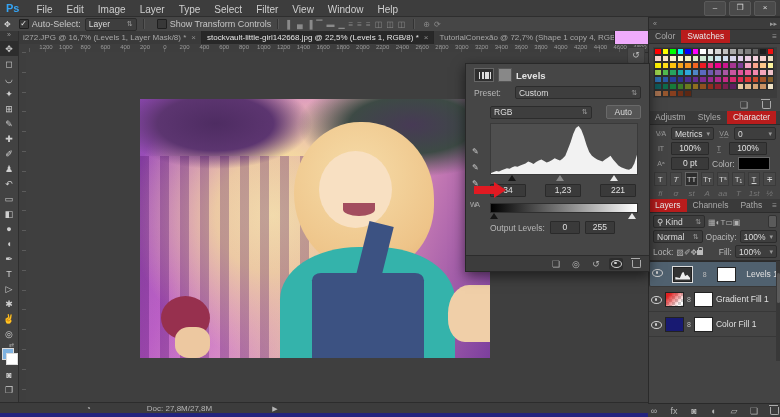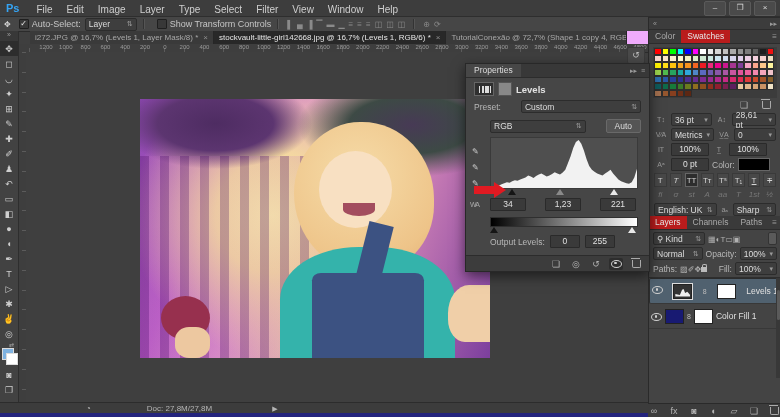--- a/index.html
+++ b/index.html
@@ -18,21 +18,21 @@
   #optionsbar{left:0;top:17px;width:780px;height:14px;background:#464646;border-bottom:1px solid #2b2b2b;
               display:flex;align-items:center;font-size:9px;color:#c6c6c6;}
   .opt-sep{width:1px;height:10px;background:#333;border-right:1px solid #555;margin:0 6px;}
   .cb{width:8px;height:8px;background:#383838;border:1px solid #1f1f1f;border-radius:1px;margin:0 3px 0 6px;
       font-size:8px;line-height:8px;color:#e8e8e8;text-align:center;}
   .sel{display:inline-flex;align-items:center;justify-content:space-between;background:#3e3e3e;
        border:1px solid #2c2c2c;border-radius:2px;height:11px;padding:0 3px;font-size:8.5px;color:#ddd;}
   .sel .arr{color:#9a9a9a;font-size:7px;margin-left:4px;}
   .dimico{color:#8a8a8a;font-size:8px;margin:0 2px;}
   
-  #tabbar{left:30px;top:31px;width:630px;height:13px;background:#f0abfc;border-bottom:1px solid #262626;
+  #tabbar{left:18px;top:31px;width:630px;height:13px;background:#f0abfc;border-bottom:1px solid #262626;
           display:flex;overflow:hidden;}
   .tab{display:flex;align-items:center;background:#3a3a3a;border-right:1px solid #262626;
        padding:0 5px;font-size:8px;color:#a8a8a8;white-space:nowrap;overflow:hidden;}
   .tab.active{background:#282828;color:#e6e6e6;}
   .tab .close{margin-left:5px;color:#8f8f8f;font-size:8px;}
   
   #ruler-h{left:18px;top:44px;width:630px;height:8px;background:#3e3e3e;border-bottom:1px solid #2c2c2c;
            background-image:repeating-linear-gradient(90deg,#5b5b5b 0 1px,transparent 1px 19.8px);
            background-position:27px bottom;background-size:100% 4px;background-repeat:repeat-x;}
   .rlabel{position:absolute;top:0;font-size:6px;color:#9a9a9a;transform:translateX(-50%);}
@@ -79,21 +79,21 @@
          box-shadow:0 4px 12px rgba(0,0,0,.55);z-index:5;font-size:9px;}
   #props-titlebar{height:13px;background:#383838;display:flex;align-items:center;border-bottom:1px solid #2c2c2c;}
   #props-tab{background:#474747;height:13px;line-height:13px;padding:0 8px;color:#ddd;font-size:8.5px;}
   #props-titleicons{margin-left:auto;color:#9a9a9a;font-size:7px;padding-right:4px;display:flex;gap:4px;}
   #props-header{display:flex;align-items:center;gap:4px;padding:4px 8px 2px;}
   #levels-chip{width:18px;height:12px;background:#2f2f2f;border:1px solid #666;
                background-image:linear-gradient(90deg,transparent 0 2px,#ddd 2px 3px,transparent 3px 5px,#ddd 5px 7px,transparent 7px 8px,#ddd 8px 12px,transparent 12px 13px,#ddd 13px 14px,transparent 14px);
                background-size:14px 7px;background-position:2px 3px;background-repeat:no-repeat;}
   #mask-chip{width:12px;height:12px;background:#888;border:1px solid #555;}
   #props-title{color:#e2e2e2;font-weight:bold;font-size:9.5px;}
-  .props-row{display:flex;align-items:center;gap:20px;padding:2px 8px;}
+  .props-row{display:flex;align-items:center;gap:14px;padding:2px 8px;}
   .plabel{color:#b8b8b8;font-size:8.5px;}
   .btn{background:#555;border:1px solid #696969;border-radius:2px;color:#ddd;font-size:8.5px;
        height:12px;line-height:12px;padding:0 8px;text-align:center;}
   #hist-wrap{position:relative;margin:2px 8px 0 24px;width:146px;height:50px;background:#4f4f4f;border:1px solid #3a3a3a;}
   #dropper-col{position:absolute;left:6px;top:83px;display:flex;flex-direction:column;gap:7px;font-size:8px;}
   #wa-ico{position:absolute;left:4px;top:137px;font-size:7px;color:#aaa;letter-spacing:-1px;}
   #hist-sliders{position:relative;margin:0 8px 0 24px;width:146px;height:8px;}
   .tri{position:absolute;width:0;height:0;border-left:4px solid transparent;border-right:4px solid transparent;}
   .tri.up{border-bottom:6px solid #111;}
   #in-vals{display:flex;justify-content:space-between;margin:1px 8px 0 24px;width:146px;}
@@ -196,21 +196,21 @@
         <span class="arr">⇅</span>
     </span>
   </div>
 
   <div id="tabbar" class="abs">
       <div class="tab" style="max-width: 208px;">
         <span>i272.JPG @ 16,7% (Levels 1, Layer Mask/8) *</span>
         <span class="close">×</span>
       </div>
       <div class="tab active" style="max-width: 252px;">
-        <span>stockvault-little-girl142668.jpg @ 16,7% (Levels 1, RGB/6) *</span>
+        <span>stockvault-little-girl142668.jpg @ 22,5% (Levels 1, RGB/8) *</span>
         <span class="close">×</span>
       </div>
       <div class="tab" style="max-width: 170px;">
         <span>TutorialConexão @ 72,7% (Shape 1 copy 4, RGB/8)</span>
       </div>
     </div>
 
   <div id="ruler-h" class="abs">
       <span class="rlabel" style="left: 28px;">1200</span>
       <span class="rlabel" style="left: 47.8px;">1000</span>
@@ -295,27 +295,20 @@
       <div class="ph" id="arm"></div>
     </div>
   </div>
 
   <div id="red-arrow" class="abs">
     <div class="bar" style="background: rgb(225, 26, 34);"></div>
     <div class="tip"></div>
   </div>
 
   <div id="props" class="abs">
-    <div id="props-titlebar">
-      <span id="props-tab">Properties</span>
-      <span id="props-titleicons">
-        <span>▸▸</span>
-        <span>≡</span>
-      </span>
-    </div>
     <div id="props-header">
       <span id="levels-chip"></span>
       <span id="mask-chip"></span>
       <span id="props-title">Levels</span>
     </div>
     <div class="props-row">
       <span class="plabel">Preset:</span>
       <span class="sel" style="flex:1">
         <span>Custom</span>
           <span class="arr">⇅</span>
@@ -496,32 +489,26 @@
         </div>
       <div id="color-footer">
           <span class="pficon">❏</span>
           <span class="pficon">
             <span class="trash-ico"></span>
           </span>
         </div>
     </div>
 
     <div id="char-panel">
-      <div class="crow">
-        <span class="cico">T↕</span>
-        <span class="sel" style="width:40px">
-            <span>36 pt</span>
-            <span class="arr">▾</span>
-          </span>
-        <span class="cico">A↕</span>
-        <span class="sel" style="width:44px">
-            <span>28,61 pt</span>
-            <span class="arr">▾</span>
-          </span>
-      </div>
+      <div class="ptabs" id="char-tabs">
+          <span class="ptab">Adjustm</span>
+          <span class="ptab">Styles</span>
+          <span class="ptab active">Character</span>
+          <span class="ptab">Paragra</span>
+        </div>
       <div class="crow">
         <span class="cico">V⁄A</span>
         <span class="sel" style="width:40px">
             <span>Metrics</span>
             <span class="arr">▾</span>
           </span>
         <span class="cico">V̲A̲</span>
         <span class="sel" style="width:44px">
             <span>0</span>
             <span class="arr">▾</span>
@@ -552,31 +539,20 @@
       <div class="crow" id="ot-row">
           <span class="otbtn">fi</span>
           <span class="otbtn">σ</span>
           <span class="otbtn">st</span>
           <span class="otbtn">A</span>
           <span class="otbtn">aa</span>
           <span class="otbtn">T</span>
           <span class="otbtn">1st</span>
           <span class="otbtn">½</span>
         </div>
-      <div class="crow" style="padding-top:3px">
-        <span class="sel" style="width:62px">
-            <span>English: UK</span>
-            <span class="arr">⇅</span>
-          </span>
-        <span class="cico" style="width:10px">aₐ</span>
-        <span class="sel" style="width:40px">
-            <span>Sharp</span>
-            <span class="arr">⇅</span>
-          </span>
-      </div>
     </div>
 
     <div id="layers-panel">
       <div class="ptabs" id="layers-tabs">
           <span class="ptab active">Layers</span>
           <span class="ptab">Channels</span>
           <span class="ptab">Paths</span>
           <span class="pmenu">≡</span>
         </div>
       <div id="kind-row">
@@ -592,41 +568,48 @@
             <span>Normal</span>
             <span class="arr">⇅</span>
           </span>
         <span class="plabel">Opacity:</span>
         <span class="sel" style="width:34px">
             <span>100%</span>
             <span class="arr">▾</span>
           </span>
       </div>
       <div id="lock-row">
-        <span class="plabel">Paths:</span>
+        <span class="plabel">Lock:</span>
         <span id="lock-icons"><span class="kico">▨</span><span class="kico">✐</span><span class="kico">✥</span><span class="lock-ico"></span></span>
         <span class="plabel" style="margin-left:auto">Fill:</span>
         <span class="sel" style="width:34px">
             <span>100%</span>
             <span class="arr">▾</span>
           </span>
       </div>
       <div id="layer-list">
         <div id="layers-scroll">
             <span class="thumb"></span>
           </div>
       <div class="layer-row sel">
             <span><span class="eye"></span></span>
             <span class="lthumb thumb-levels"></span>
             <span class="link8">8</span>
             <span class="mask-thumb"></span>
             <span class="lname">Levels 1</span>
           </div>
           <div class="layer-row">
             <span><span class="eye"></span></span>
+            <span class="lthumb thumb-grad"></span>
+            <span class="link8">8</span>
+            <span class="mask-thumb"></span>
+            <span class="lname">Gradient Fill 1</span>
+          </div>
+          <div class="layer-row">
+            <span><span class="eye"></span></span>
             <span class="lthumb" style="background: rgb(24, 26, 114);"></span>
             <span class="link8">8</span>
             <span class="mask-thumb"></span>
             <span class="lname">Color Fill 1</span>
           </div>
         </div>
     </div>
   </div>
 
   <div id="layers-bottom" class="abs">

